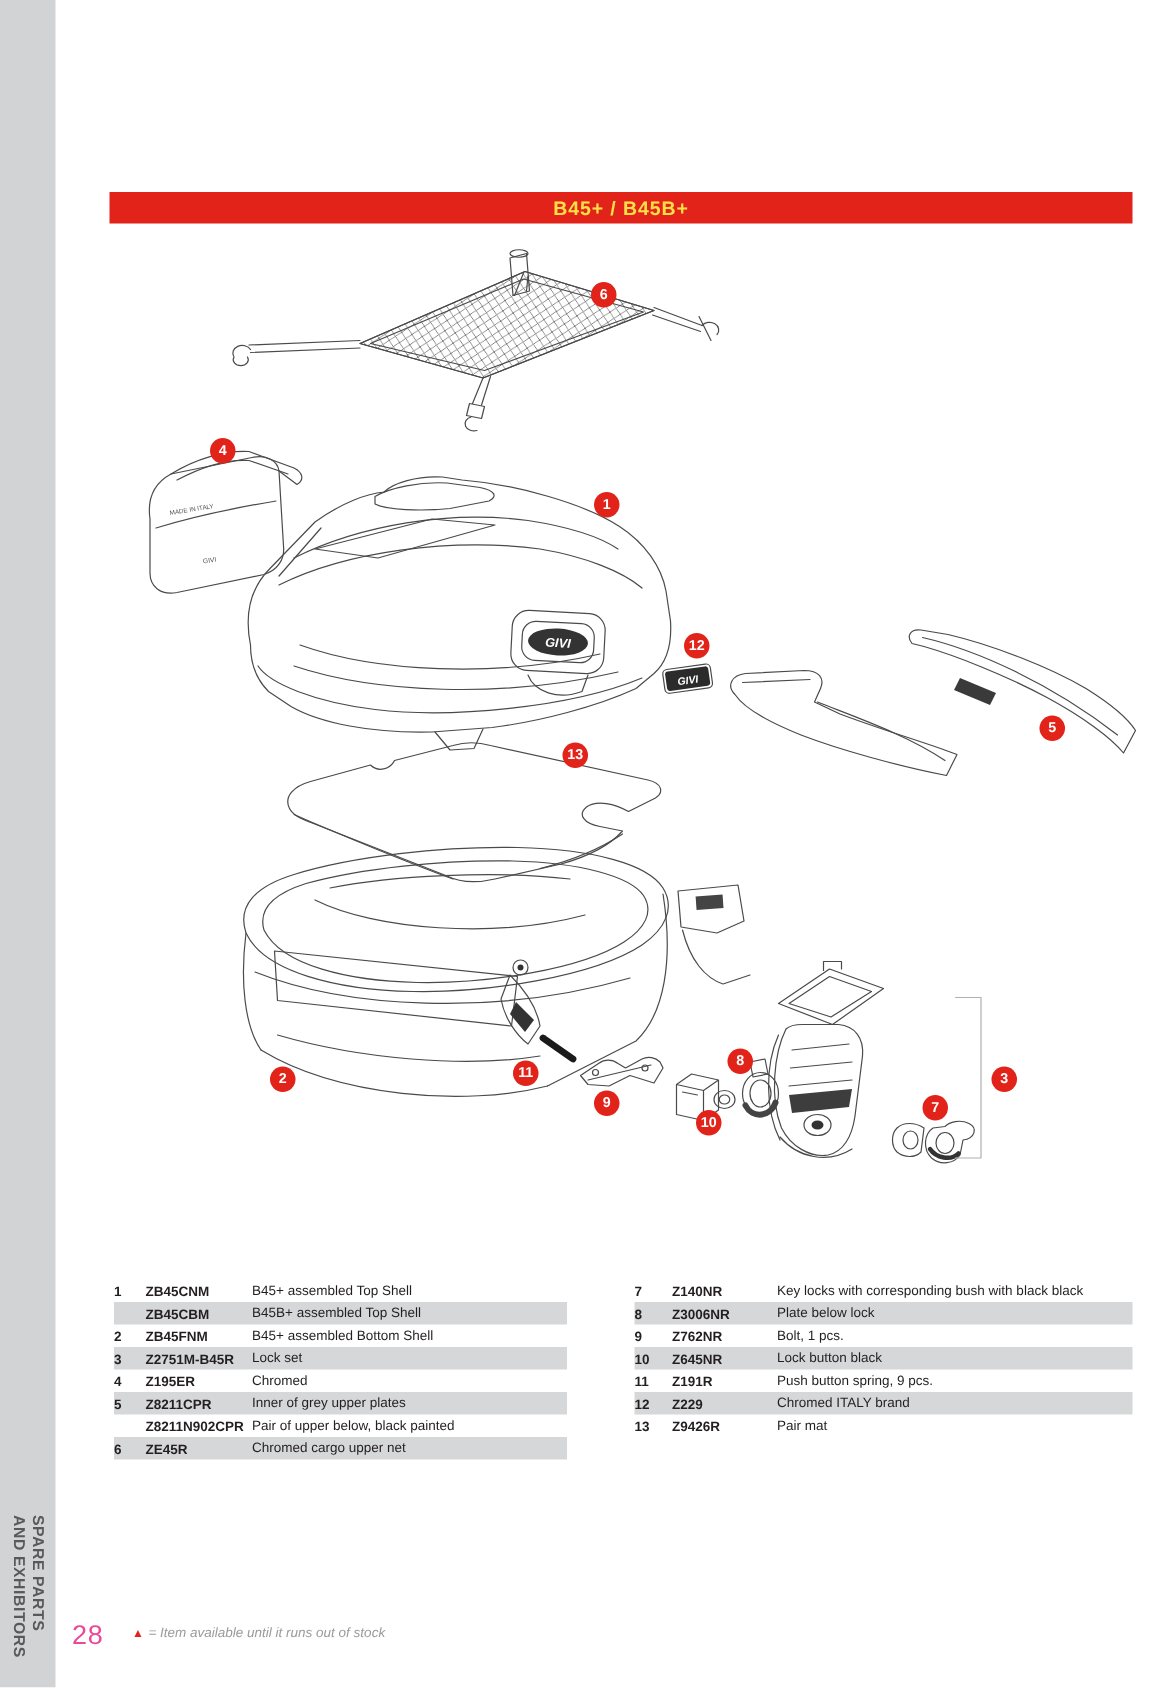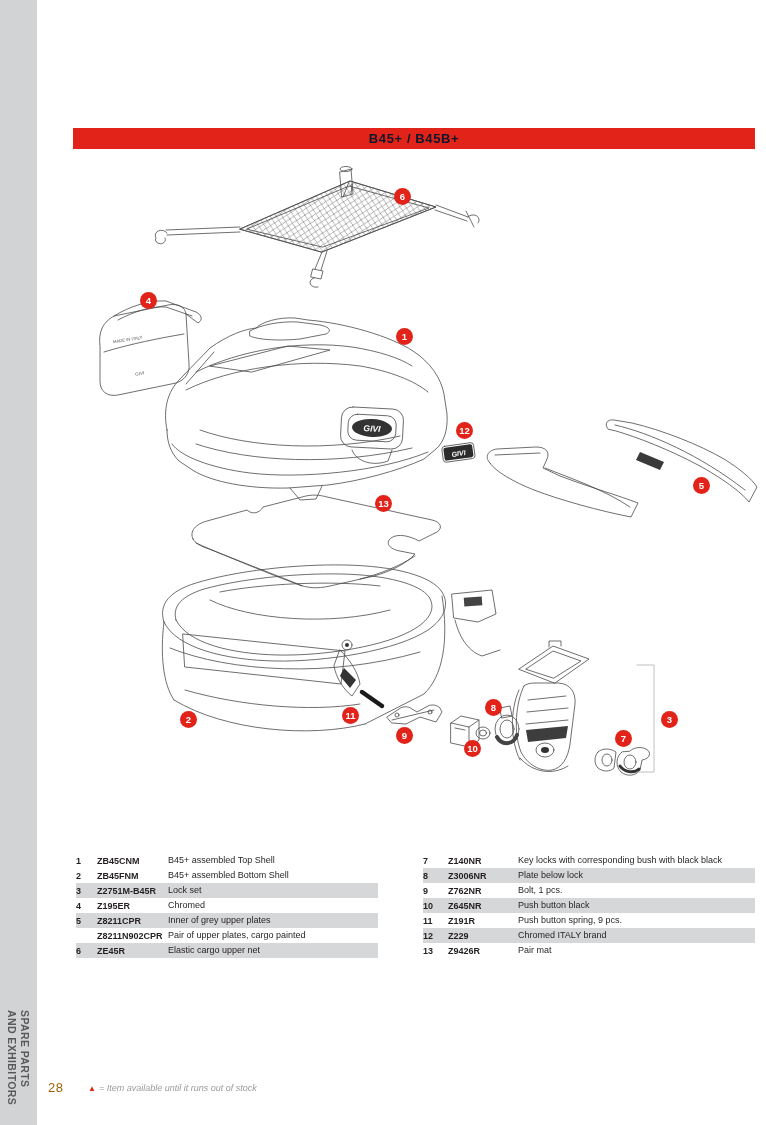--- a/index.html
+++ b/index.html
@@ -3,34 +3,34 @@
 <meta charset="utf-8">
 <style>
   html,body{margin:0;padding:0;}
   body{width:766px;height:1125px;position:relative;background:#ffffff;
        font-family:"Liberation Sans", sans-serif;overflow:hidden;}
   .sidebar{position:absolute;left:0;top:0;width:37px;height:1125px;background:#d2d3d4;}
   .sidebar-label{position:absolute;left:5px;bottom:20px;writing-mode:vertical-rl;
        font-size:10.5px;font-weight:bold;color:#58595b;letter-spacing:.4px;line-height:13px;}
   .sidebar-label span{display:block;}
   .header-bar{position:absolute;left:73px;top:128px;width:682px;height:21px;background:#e2231a;
-       color:#0f172a;font-size:13px;font-weight:bold;text-align:center;line-height:21px;letter-spacing:.6px;}
+       color:#fde047;font-size:13px;font-weight:bold;text-align:center;line-height:21px;letter-spacing:.6px;}
   .diagram-svg{position:absolute;left:40px;top:150px;width:726px;height:650px;}
   .callout{position:absolute;width:17px;height:17px;border-radius:50%;background:#e2231a;
        color:#fff;font-size:9.5px;font-weight:bold;text-align:center;line-height:17px;}
   .ptable{position:absolute;font-size:9px;color:#231f20;}
   .prow{display:grid;min-height:15px;align-items:center;}
   .tleft .prow{grid-template-columns:21px 71px 210px;}
   .tright .prow{grid-template-columns:25px 70px 205px;}
   .tleft{left:76px;top:853px;width:302px;}
   .tright{left:423px;top:853px;width:332px;}
   .prow.shaded{background:#d6d7d8;}
   .pnum,.pcode{font-weight:bold;}
   .pdesc{line-height:10.5px;padding:2px 0;}
-  .page-number{position:absolute;left:48px;top:1080px;font-size:13px;color:#a16207;letter-spacing:.5px;}
+  .page-number{position:absolute;left:48px;top:1080px;font-size:18px;color:#ec4899;letter-spacing:.5px;}
   .footnote{position:absolute;left:88px;top:1083px;font-size:9px;color:#9b9b9b;font-style:italic;}
   .footnote .tri{color:#e2231a;font-size:8px;margin-right:3px;}
 </style>
 </head>
 <body>
 
 <div class="sidebar">
   <div class="sidebar-label">
     <span>SPARE PARTS</span>
     <span>AND EXHIBITORS</span>
@@ -167,20 +167,25 @@
 <div class="callout" style="left:342px;top:707px;">11</div>
 <div class="callout" style="left:456px;top:422px;">12</div>
 <div class="callout" style="left:375px;top:495px;">13</div>
 
 <div class="ptable tleft">
   <div class="prow">
     <span class="pnum">1</span>
     <span class="pcode">ZB45CNM</span>
     <span class="pdesc">B45+ assembled Top Shell</span>
   </div>
+  <div class="prow shaded">
+    <span class="pnum"></span>
+    <span class="pcode">ZB45CBM</span>
+    <span class="pdesc">B45B+ assembled Top Shell</span>
+  </div>
   <div class="prow">
     <span class="pnum">2</span>
     <span class="pcode">ZB45FNM</span>
     <span class="pdesc">B45+ assembled Bottom Shell</span>
   </div>
   <div class="prow shaded">
     <span class="pnum">3</span>
     <span class="pcode">Z2751M-B45R</span>
     <span class="pdesc">Lock set</span>
   </div>
@@ -190,26 +195,26 @@
     <span class="pdesc">Chromed</span>
   </div>
   <div class="prow shaded">
     <span class="pnum">5</span>
     <span class="pcode">Z8211CPR</span>
     <span class="pdesc">Inner of grey upper plates</span>
   </div>
   <div class="prow">
     <span class="pnum"></span>
     <span class="pcode">Z8211N902CPR</span>
-    <span class="pdesc">Pair of upper plates, cargo painted</span>
+    <span class="pdesc">Pair of upper below, black painted</span>
   </div>
   <div class="prow shaded">
     <span class="pnum">6</span>
     <span class="pcode">ZE45R</span>
-    <span class="pdesc">Elastic cargo upper net</span>
+    <span class="pdesc">Chromed cargo upper net</span>
   </div>
 </div>
 
 <div class="ptable tright">
   <div class="prow">
     <span class="pnum">7</span>
     <span class="pcode">Z140NR</span>
     <span class="pdesc">Key locks with corresponding bush with black black</span>
   </div>
   <div class="prow shaded">
@@ -218,21 +223,21 @@
     <span class="pdesc">Plate below lock</span>
   </div>
   <div class="prow">
     <span class="pnum">9</span>
     <span class="pcode">Z762NR</span>
     <span class="pdesc">Bolt, 1 pcs.</span>
   </div>
   <div class="prow shaded">
     <span class="pnum">10</span>
     <span class="pcode">Z645NR</span>
-    <span class="pdesc">Push button black</span>
+    <span class="pdesc">Lock button black</span>
   </div>
   <div class="prow">
     <span class="pnum">11</span>
     <span class="pcode">Z191R</span>
     <span class="pdesc">Push button spring, 9 pcs.</span>
   </div>
   <div class="prow shaded">
     <span class="pnum">12</span>
     <span class="pcode">Z229</span>
     <span class="pdesc">Chromed ITALY brand</span>

